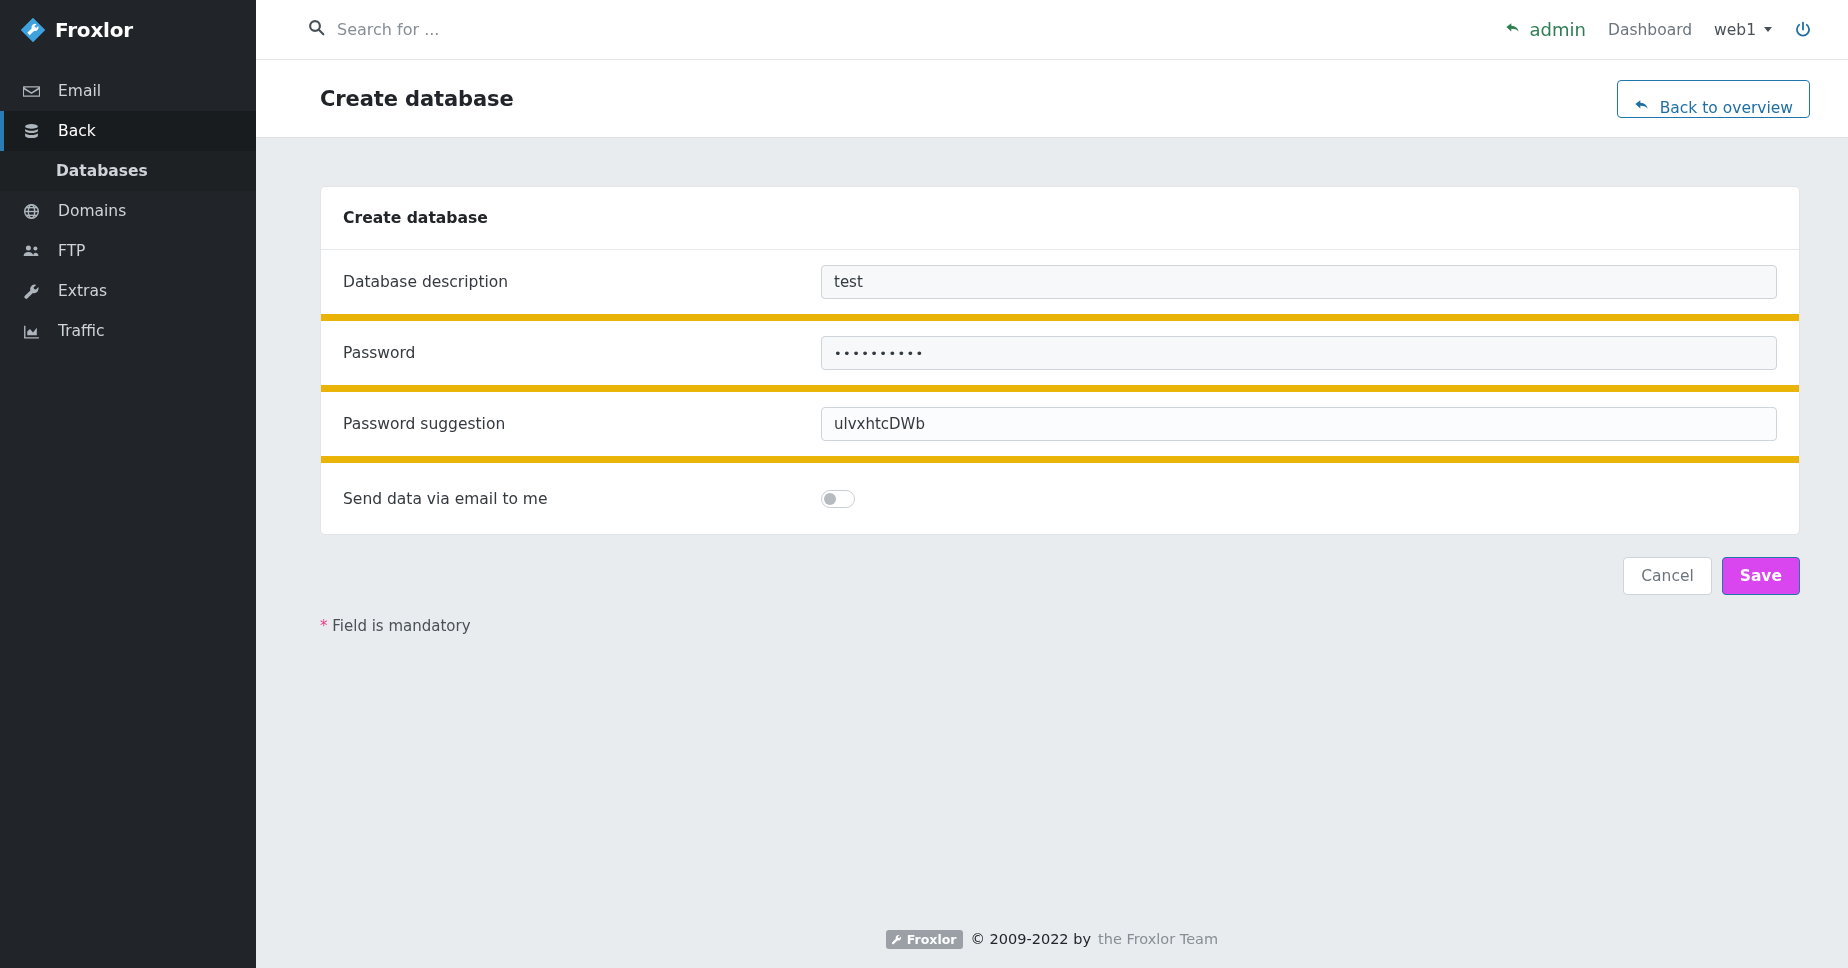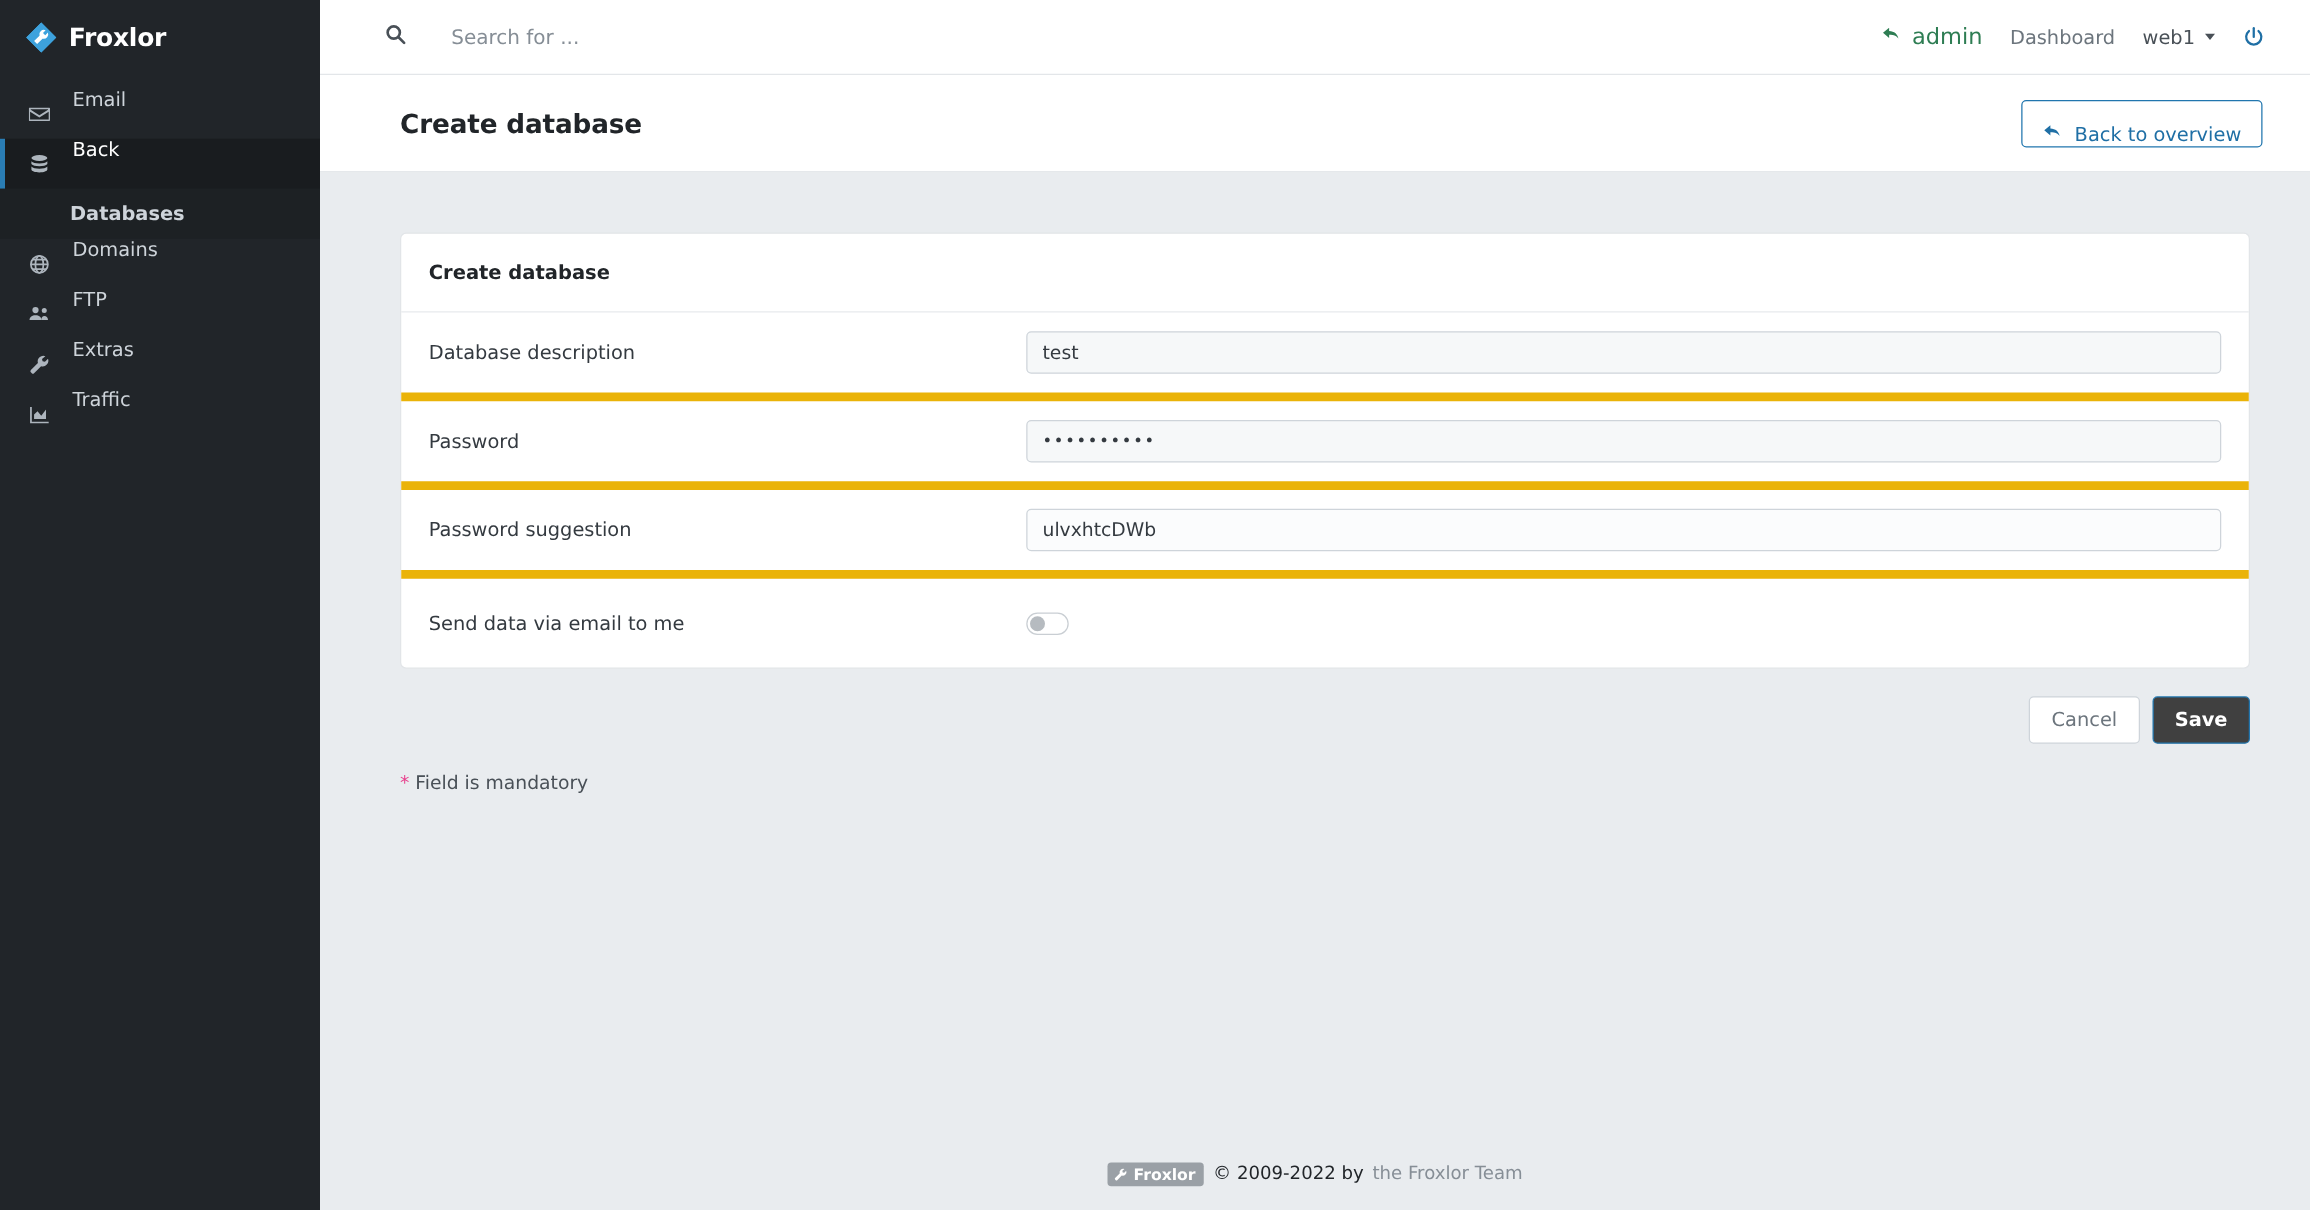--- a/index.html
+++ b/index.html
@@ -20,21 +20,21 @@
   .brand {
     height: 60px; display: flex; align-items: center;
     padding-left: 20px; gap: 9px;
   }
   .brand-mark { width: 26px; height: 26px; position: relative; }
   .brand-name {
     color: #ffffff; font-size: 20px; font-weight: bold; letter-spacing: -0.2px;
   }
   .nav { margin-top: 11px; display: flex; flex-direction: column; }
   .nav-item {
-    height: 40px; display: flex; 
+    height: 40px; display: flex; align-items: center;
     padding-left: 20px; gap: 16px;
     color: #ced4da; font-size: 15.5px;
     border-left: 4px solid transparent;
     padding-left: 16px;
     cursor: pointer;
   }
   .nav-item .ico {
     width: 22px; display: flex; align-items: center; justify-content: center;
     color: #adb5bd;
   }
@@ -54,21 +54,21 @@
   .main { flex: 1; height: 968px; display: flex; flex-direction: column;
           background: #e9ecef; position: relative; }
 
   .topbar {
     height: 60px; background: #ffffff; display: flex; align-items: center;
     border-bottom: 1px solid #e3e6e9;
   }
   .search-wrap { display: flex; align-items: center; gap: 12px; margin-left: 52px; }
   .search-input {
     border: none; outline: none; background: transparent;
-    font-family: inherit; font-size: 16px; color: #495057; width: 420px; margin-left: 24px;
+    font-family: inherit; font-size: 16px; color: #495057; width: 420px;
   }
   .search-input::placeholder { color: #868e96; }
   .topnav { margin-left: auto; display: flex; align-items: center; gap: 22px; margin-right: 36px; }
   .topnav-user { display: flex; align-items: center; gap: 9px; color: #2e7d53; font-size: 18px; }
   .topnav-link { color: #6c757d; font-size: 15.5px; cursor: pointer; }
   .topnav-select { display: flex; align-items: center; gap: 8px; color: #495057; font-size: 15.5px; cursor: pointer; }
   .caret { width: 0; height: 0; border-left: 4.5px solid transparent;
            border-right: 4.5px solid transparent; border-top: 5.5px solid #495057; }
   .power { color: #1f6fa5; display: flex; align-items: center; cursor: pointer; }
 
@@ -119,21 +119,21 @@
     width: 12px; height: 12px; border-radius: 50%; background: #b6bbc0;
   }
 
   .actions { display: flex; justify-content: flex-end; gap: 10px;
              max-width: 1480px; margin-top: 22px; }
   .btn {
     height: 38px; padding: 0 17px; border-radius: 4px; font-size: 15.5px;
     font-family: inherit; cursor: pointer;
   }
   .btn-cancel { background: #ffffff; border: 1px solid #ced4da; color: #6c757d; }
-  .btn-save { background: #404040; border: 1px solid #2176ae; color: #ffffff; font-weight: bold; }
+  .btn-save { background: #d946ef; border: 1px solid #2176ae; color: #ffffff; font-weight: bold; }
 
   .mandatory { max-width: 1480px; margin-top: 22px; font-size: 15px; color: #495057; }
   .mandatory .star { color: #e83e8c; }
 
   .footer {
     height: 58px; display: flex; align-items: center; justify-content: center;
     gap: 7px; font-size: 14.5px; color: #212529;
   }
   .footer-badge {
     display: inline-flex; align-items: center; gap: 5px;

